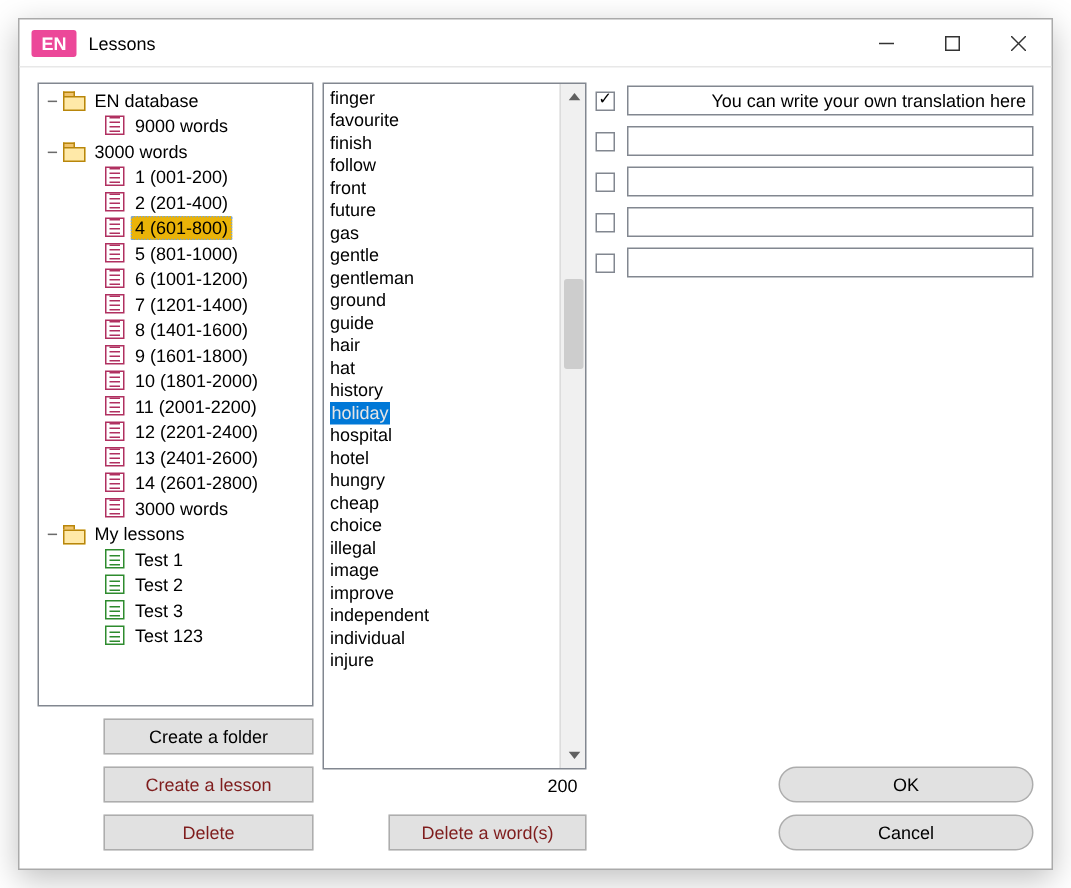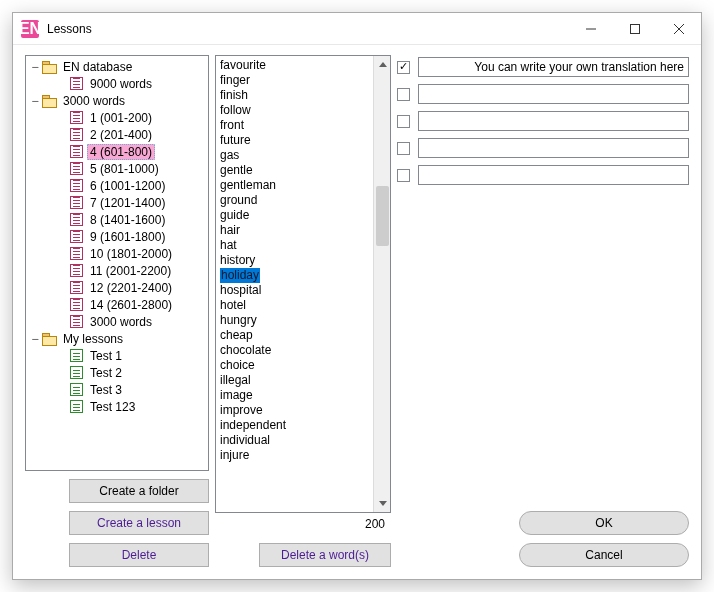--- a/index.html
+++ b/index.html
@@ -1,61 +1,61 @@
 <!DOCTYPE html>
 <html><head>
 <meta charset="utf-8">
 <style>
   * { box-sizing: border-box; font-family: "Segoe UI", Tahoma, sans-serif; font-size: 12px; }
   body { margin: 0; background: #fff; padding: 12px; }
   .window { width: 690px; height: 568px; border: 1px solid #aaa; background: #fff; box-shadow: 0 6px 20px rgba(0,0,0,0.25); display: flex; flex-direction: column; }
   .titlebar { height: 32px; display: flex; align-items: center; border-bottom: 1px solid #e8e8e8; }
-  .app-icon { width: 18px; height: 18px; background: #ec4899; color: #fff; font-size: 16px; font-weight: bold; display: flex; align-items: center; justify-content: center; margin: 0 8px; border-radius: 2px; }
+  .app-icon { width: 30px; height: 18px; background: #ec4899; color: #fff; font-size: 12px; font-weight: bold; display: flex; align-items: center; justify-content: center; margin: 0 8px; border-radius: 2px; }
   .title { flex: 0 0 auto; color: #000; }
   .spacer { flex: 1; }
   .winbtn { width: 44px; height: 32px; display: flex; align-items: center; justify-content: center; color: #333; }
   .body { flex: 1; padding: 10px 12px 12px 12px; display: flex; gap: 6px; }
 
   .col-left { width: 184px; display: flex; flex-direction: column; }
   .tree { flex: 1; border: 1px solid #828790; background: #fff; overflow: auto; padding: 2px 0 2px 2px; }
   .tnode { display: flex; align-items: center; height: 17px; white-space: nowrap; }
   .tw { display: inline-block; width: 14px; text-align: center; color: #6b6b6b; font-family: monospace; line-height: 1; }
   .twblank { display: inline-block; width: 14px; }
   .icon-folder { width: 14px; height: 12px; position: relative; margin-right: 4px; flex-shrink: 0; }
   .icon-folder::before { content: ""; position: absolute; left: 0; top: 0; width: 6px; height: 3px; background: #f0c36d; border: 1px solid #b8860b; border-bottom: none; }
   .icon-folder::after { content: ""; position: absolute; left: 0; top: 3px; width: 13px; height: 8px; background: #ffe9a8; border: 1px solid #b8860b; }
   .icon-lesson { width: 13px; height: 13px; position: relative; margin-right: 4px; flex-shrink: 0; border: 1px solid #b03060; background: #fff; }
   .icon-lesson::before, .icon-lesson::after { content: ""; position: absolute; left: 2px; right: 2px; height: 1px; background: #b03060; }
   .icon-lesson::before { top: 3px; box-shadow: 0 3px 0 #b03060, 0 6px 0 #b03060; }
   .icon-test { width: 13px; height: 13px; position: relative; margin-right: 4px; flex-shrink: 0; border: 1px solid #2e8b2e; background: #fff; }
   .icon-test::before { content: ""; position: absolute; left: 2px; right: 2px; top: 3px; height: 1px; background: #2e8b2e; box-shadow: 0 3px 0 #2e8b2e, 0 6px 0 #2e8b2e; }
   .tlabel { padding: 0 3px; }
-  .tlabel.sel { background: #f9a8d4; border: 1px dotted #7aa7d8; padding: 0 2px; line-height: 14px; border-radius: 1px; }
+  .tlabel.sel { background: #eab308; border: 1px dotted #7aa7d8; padding: 0 2px; line-height: 14px; border-radius: 1px; }
 
   .col-mid { width: 176px; display: flex; flex-direction: column; }
   .listwrap { flex: 1; border: 1px solid #828790; background: #fff; display: flex; overflow: hidden; }
   .list { flex: 1; overflow: hidden; padding: 2px 0 0 4px; }
   .litem { height: 15px; line-height: 15px; }
-  .litem.sel span { background: #0078d7; color: #0f172a; padding: 0 1px 1px 1px; }
+  .litem.sel span { background: #0078d7; color: #e5e5e5; padding: 0 1px 1px 1px; }
   .sbar { width: 17px; background: #f0f0f0; border-left: 1px solid #dcdcdc; position: relative; }
   .sbtn { position: absolute; left: 0; width: 17px; height: 17px; display: flex; align-items: center; justify-content: center; color: #606060; }
   .sbtn.up { top: 0; } .sbtn.dn { bottom: 0; }
   .sthumb { position: absolute; left: 2px; width: 13px; background: #cdcdcd; border-radius: 2px; }
   .midfoot { height: 22px; display: flex; align-items: center; justify-content: flex-end; padding-right: 6px; }
 
   .col-right { flex: 1; display: flex; flex-direction: column; }
   .transrows { padding-top: 2px; display: flex; flex-direction: column; gap: 7px; }
   .trow { display: flex; align-items: center; gap: 8px; }
   .cb { width: 13px; height: 13px; border: 1px solid #828790; background: #fff; display: flex; align-items: center; justify-content: center; cursor: pointer; }
   .cb.on::after { content: "✓"; font-size: 11px; line-height: 1; color: #000; position: relative; top: -1px; }
   .tinput { flex: 1; border: 1px solid #828790; height: 20px; padding: 2px 4px; color: #000000; background: #fff; text-align: right; }
   .rightspace { flex: 1; }
 
   .btn { height: 24px; border: 1px solid #adadad; background: #e1e1e1; display: flex; align-items: center; justify-content: center; cursor: pointer; margin-left: 44px; }
-  .btn.disabled { color: #4c1d95; cursor: default; text-align: right; }
+  .btn.disabled { color: #7f1d1d; cursor: default; text-align: right; }
   .leftbtns, .midbtns { display: flex; flex-direction: column; gap: 8px; margin-top: 8px; }
   .rightbtns { display: flex; flex-direction: column; gap: 8px; align-items: flex-end; }
   .rightbtns .btn { width: 170px; border-radius: 12px; }
 
   svg { display: block; }
 </style>
 </head>
 <body>
 
 <div class="window">
@@ -177,20 +177,27 @@
             <span class="twblank"></span>
             <span class="tw"></span>
             <span class="icon-lesson"></span>
             <span class="tlabel">12 (2201-2400)</span>
           </div>
           <div class="tnode">
             <span class="twblank"></span>
             <span class="twblank"></span>
             <span class="tw"></span>
             <span class="icon-lesson"></span>
+            <span class="tlabel">13 (2401-2600)</span>
+          </div>
+          <div class="tnode">
+            <span class="twblank"></span>
+            <span class="twblank"></span>
+            <span class="tw"></span>
+            <span class="icon-lesson"></span>
             <span class="tlabel">14 (2601-2800)</span>
           </div>
           <div class="tnode">
             <span class="twblank"></span>
             <span class="twblank"></span>
             <span class="tw"></span>
             <span class="icon-lesson"></span>
             <span class="tlabel">3000 words</span>
           </div>
           <div class="tnode">
@@ -230,40 +237,39 @@
       <div class="leftbtns">
         <div class="btn">Create a folder</div>
         <div class="btn disabled">Create a lesson</div>
         <div class="btn disabled">Delete</div>
       </div>
     </div>
 
     <div class="col-mid">
       <div class="listwrap">
         <div class="list" id="wlist">
+            <div class="litem"><span>finger</span></div>
             <div class="litem"><span>favourite</span></div>
-            <div class="litem"><span>finger</span></div>
             <div class="litem"><span>finish</span></div>
             <div class="litem"><span>follow</span></div>
             <div class="litem"><span>front</span></div>
             <div class="litem"><span>future</span></div>
             <div class="litem"><span>gas</span></div>
             <div class="litem"><span>gentle</span></div>
             <div class="litem"><span>gentleman</span></div>
             <div class="litem"><span>ground</span></div>
             <div class="litem"><span>guide</span></div>
             <div class="litem"><span>hair</span></div>
             <div class="litem"><span>hat</span></div>
             <div class="litem"><span>history</span></div>
             <div class="litem sel"><span>holiday</span></div>
             <div class="litem"><span>hospital</span></div>
             <div class="litem"><span>hotel</span></div>
             <div class="litem"><span>hungry</span></div>
             <div class="litem"><span>cheap</span></div>
-            <div class="litem"><span>chocolate</span></div>
             <div class="litem"><span>choice</span></div>
             <div class="litem"><span>illegal</span></div>
             <div class="litem"><span>image</span></div>
             <div class="litem"><span>improve</span></div>
             <div class="litem"><span>independent</span></div>
             <div class="litem"><span>individual</span></div>
             <div class="litem"><span>injure</span></div>
           </div>
         <div class="sbar">
           <div class="sbtn up">

